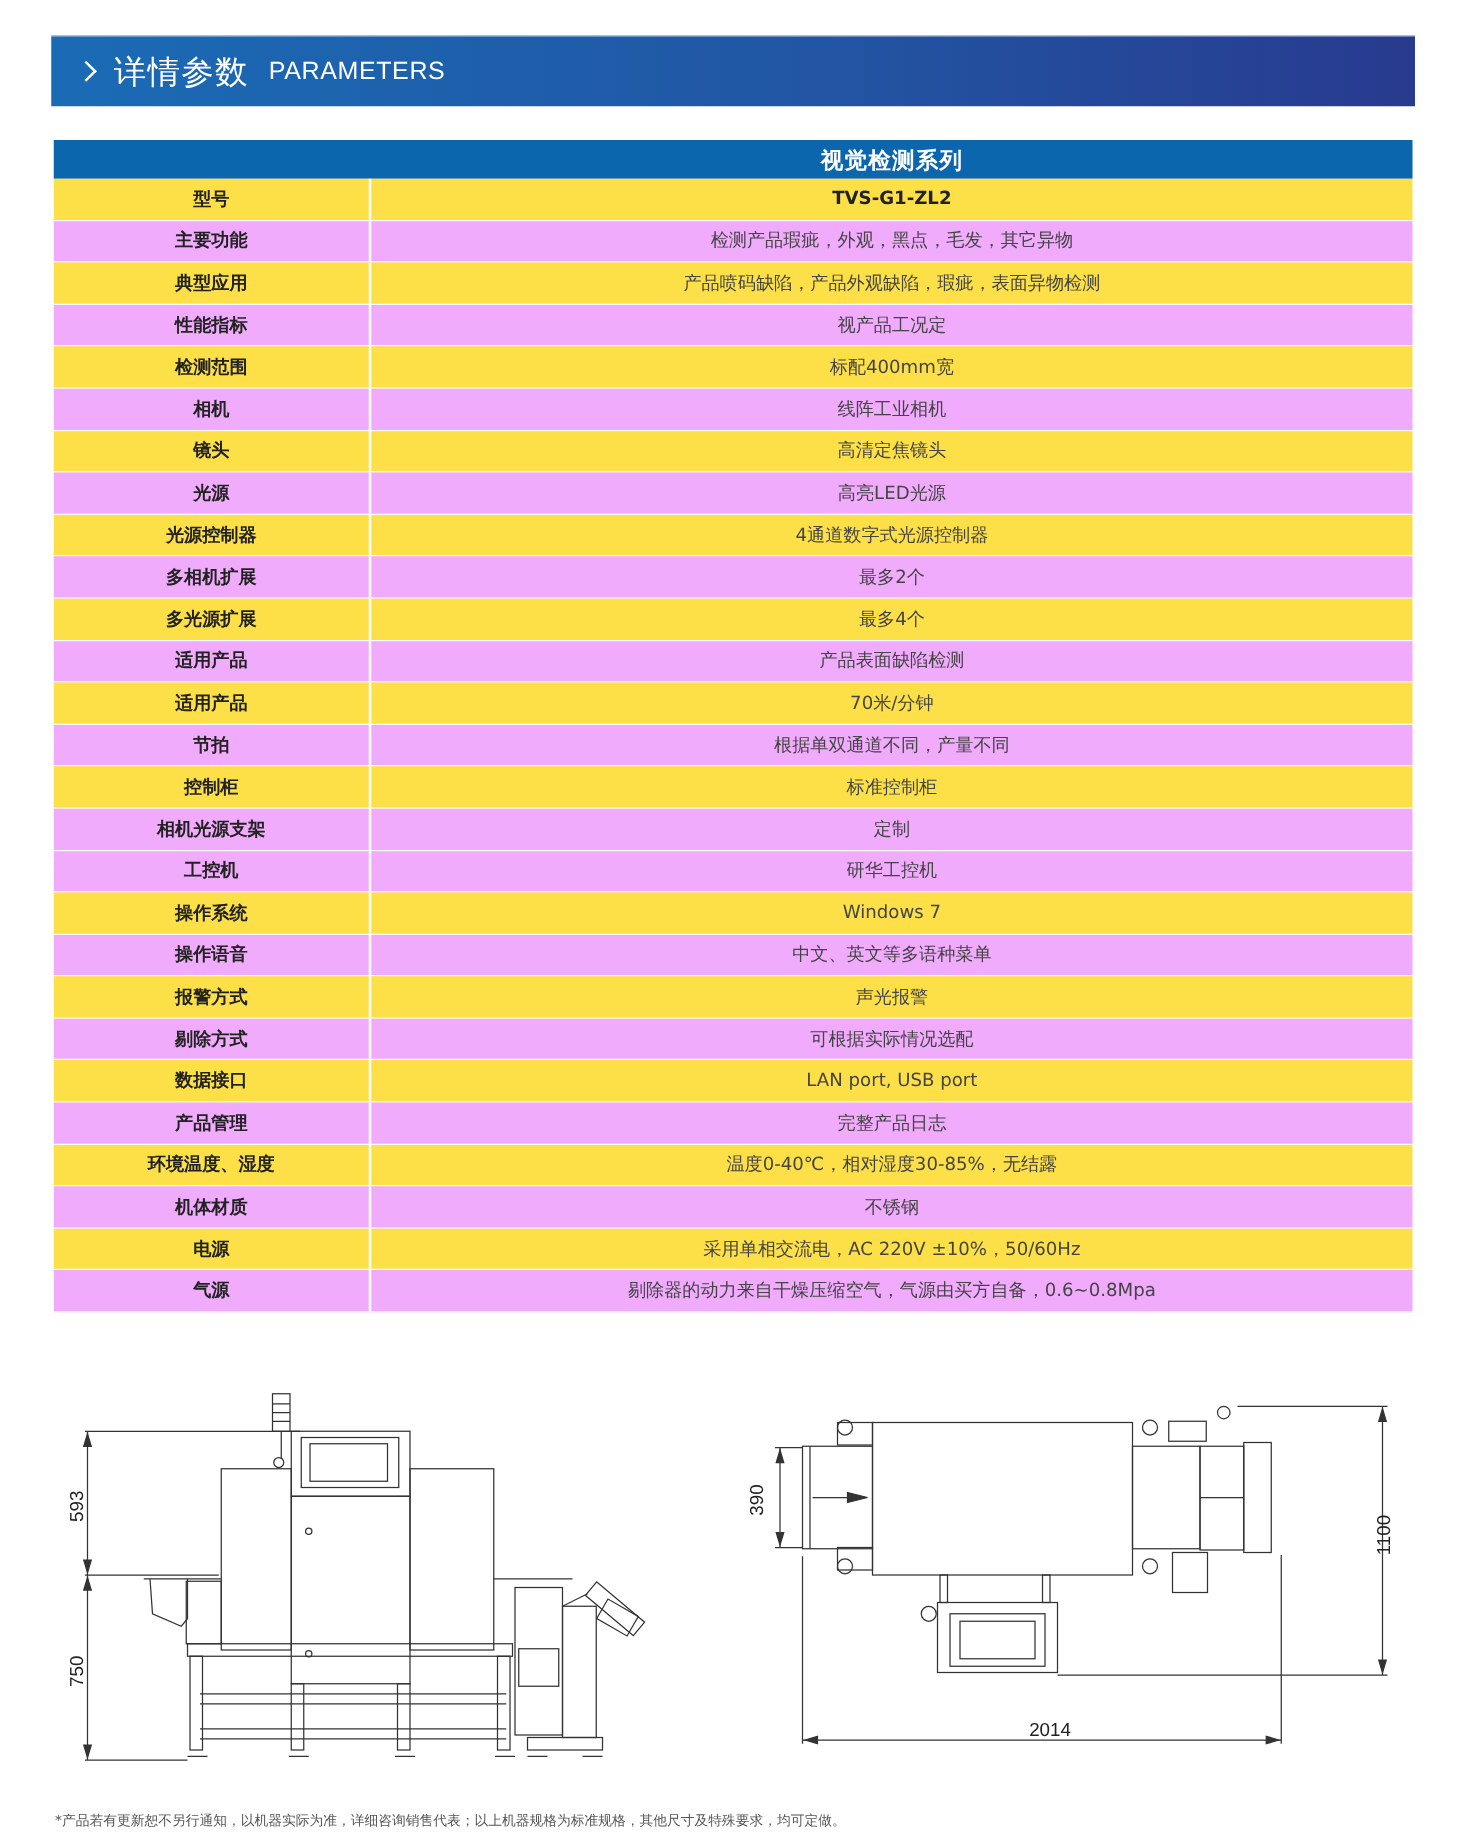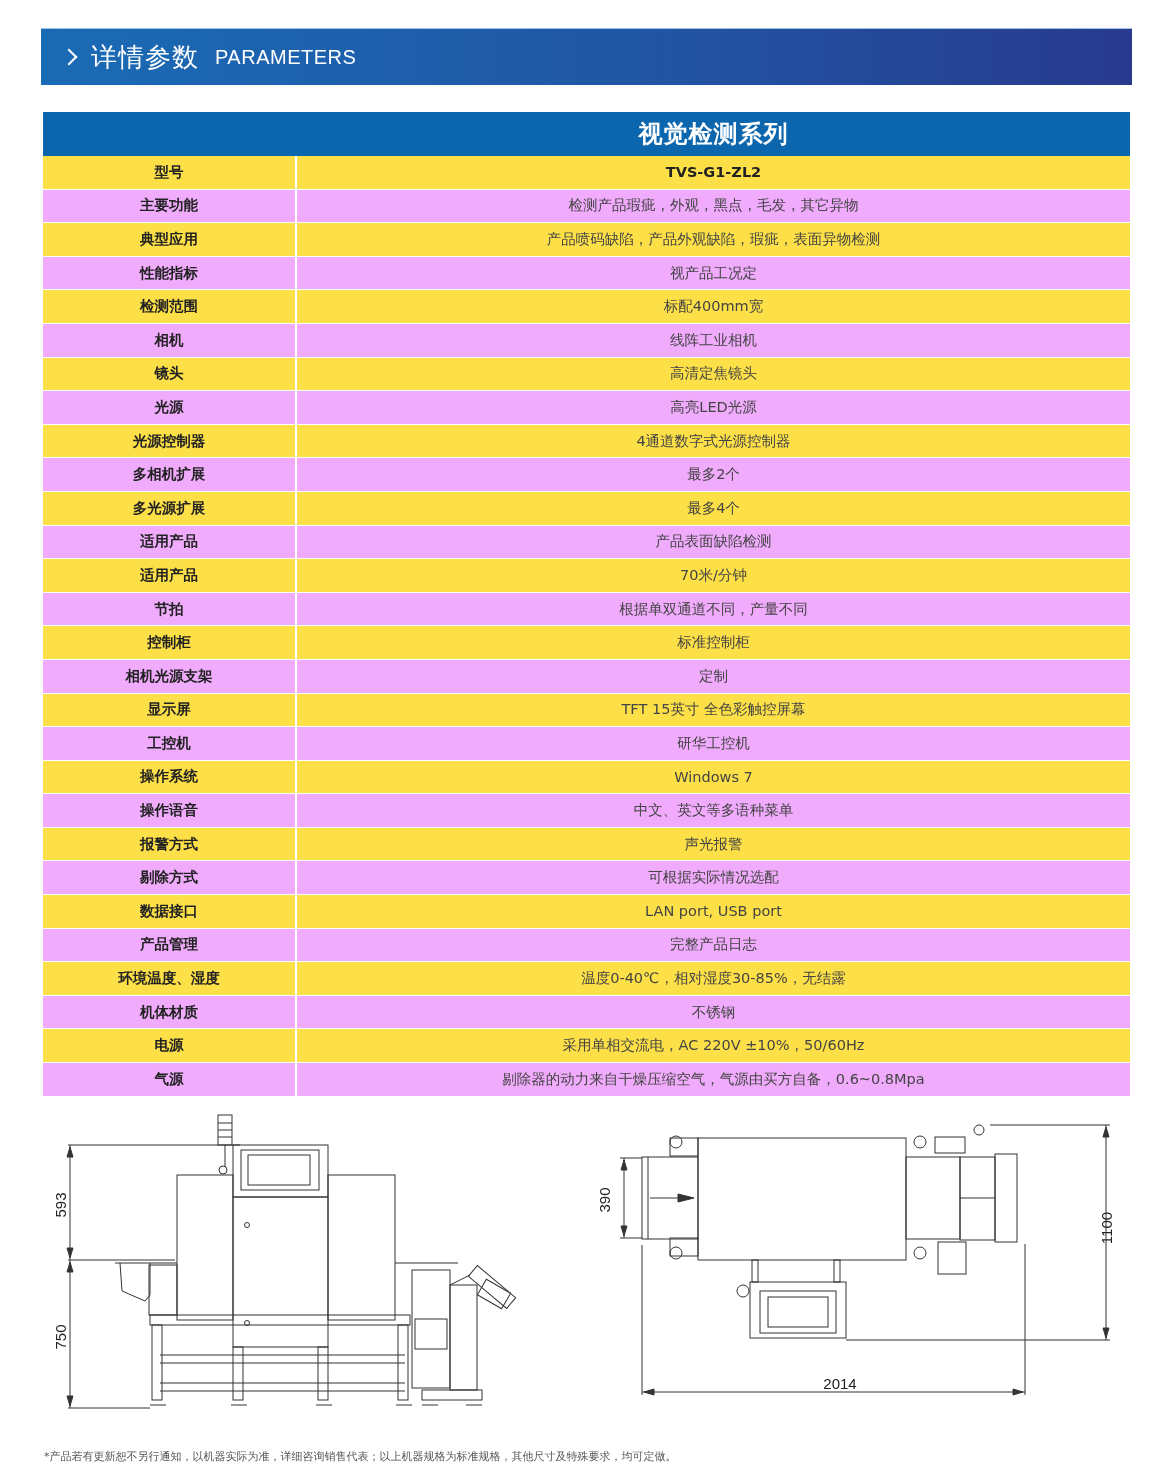--- a/index.html
+++ b/index.html
@@ -14,23 +14,23 @@
       color: #ffffff;
     }
     .banner .chev { width: 12px; height: 12px; border-right: 2px solid #fff; border-top: 2px solid #fff; transform: rotate(45deg); margin-right: 16px; margin-left: 2px; }
     .banner .title-cn { font-size: 26px; letter-spacing: 1px; margin-right: 16px; }
     .banner .title-en { font-family: "Liberation Sans", sans-serif; font-size: 20px; letter-spacing: 0.5px; }
 
     .spec-table {
       position: absolute; left: 43px; top: 112px; width: 1087px;
     }
     .spec-head {
-      height: 44px; background: #0b66ae; color: #fff;
+      height: 31px; background: #0b66ae; color: #fff;
       display: flex; align-items: center; justify-content: center;
-      font-weight: bold; font-size: 24px; letter-spacing: 1px;
+      font-weight: bold; font-size: 18px; letter-spacing: 1px;
       padding-left: 254px;
     }
     .spec-row { display: flex; height: 33.6px; border-bottom: 1px solid #ffffff; }
     .spec-row.odd { background: #fde047; }
     .spec-row.even { background: #f0abfc; }
     .spec-row .k {
       width: 254px; border-right: 2px solid #ffffff;
       display: flex; align-items: center; justify-content: center;
       font-weight: bold; font-size: 14.5px; color: #222;
     }
@@ -117,24 +117,20 @@
         <div class="k">节拍</div>
         <div class="v">根据单双通道不同，产量不同</div>
       </div>
       <div class="spec-row odd">
         <div class="k">控制柜</div>
         <div class="v">标准控制柜</div>
       </div>
       <div class="spec-row even">
         <div class="k">相机光源支架</div>
         <div class="v">定制</div>
-      </div>
-      <div class="spec-row odd">
-        <div class="k">显示屏</div>
-        <div class="v">TFT 15英寸 全色彩触控屏幕</div>
       </div>
       <div class="spec-row even">
         <div class="k">工控机</div>
         <div class="v">研华工控机</div>
       </div>
       <div class="spec-row odd">
         <div class="k">操作系统</div>
         <div class="v">Windows 7</div>
       </div>
       <div class="spec-row even">

